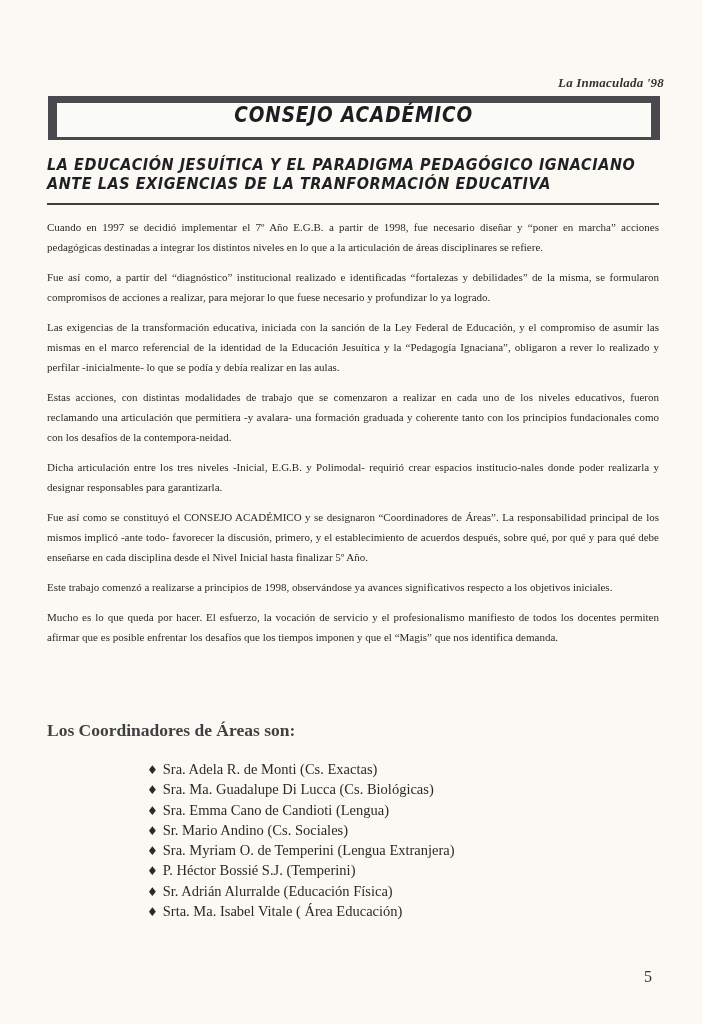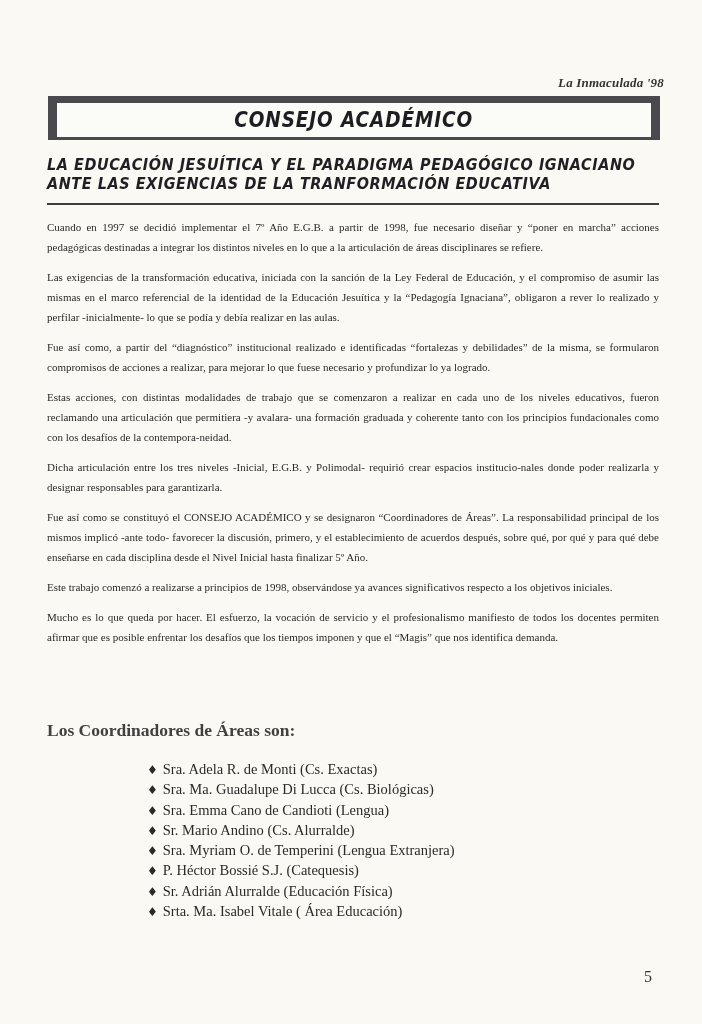--- a/index.html
+++ b/index.html
@@ -36,21 +36,21 @@
       background: #4a4a4e;
     }
     .title-inner {
       position: absolute;
       left: 9px;
       top: 7px;
       right: 9px;
       bottom: 3px;
       background: #fbfbf8;
       display: flex;
-      align-items: center;
+      align-items: flex-start;
       justify-content: center;
     }
     .title-inner span {
       font-family: "DejaVu Sans", "Liberation Sans", sans-serif;
       font-weight: bold;
       font-style: italic;
       font-size: 21px;
       letter-spacing: 1px;
       color: #1e1e22;
       transform: scaleX(0.88);
@@ -142,22 +142,22 @@
 </div>
 
 <div class="subtitle">
   <div>LA EDUCACIÓN JESUÍTICA Y EL PARADIGMA PEDAGÓGICO IGNACIANO</div>
   <div>ANTE LAS EXIGENCIAS DE LA TRANFORMACIÓN EDUCATIVA</div>
 </div>
 <div class="subtitle-rule"></div>
 
 <div class="body-text">
   <p>Cuando en 1997 se decidió implementar el 7º Año E.G.B. a partir de 1998, fue necesario diseñar y “poner en marcha” acciones pedagógicas destinadas a integrar los distintos niveles en lo que a la articulación de áreas disciplinares se refiere.</p>
+  <p>Fue así como, a partir del “diagnóstico” institucional realizado e identificadas “fortalezas y debilidades” de la misma, se formularon compromisos de acciones a realizar, para mejorar lo que fuese necesario y profundizar lo ya logrado.</p>
   <p>Las exigencias de la transformación educativa, iniciada con la sanción de la Ley Federal de Educación, y el compromiso de asumir las mismas en el marco referencial de la identidad de la Educación Jesuítica y la “Pedagogía Ignaciana”, obligaron a rever lo realizado y perfilar -inicialmente- lo que se podía y debía realizar en las aulas.</p>
-  <p>Fue así como, a partir del “diagnóstico” institucional realizado e identificadas “fortalezas y debilidades” de la misma, se formularon compromisos de acciones a realizar, para mejorar lo que fuese necesario y profundizar lo ya logrado.</p>
   <p>Estas acciones, con distintas modalidades de trabajo que se comenzaron a realizar en cada uno de los niveles educativos, fueron reclamando una articulación que permitiera -y avalara- una formación graduada y coherente tanto con los principios fundacionales como con los desafíos de la contempora-neidad.</p>
   <p>Dicha articulación entre los tres niveles -Inicial, E.G.B. y Polimodal- requirió crear espacios institucio-nales donde poder realizarla y designar responsables para garantizarla.</p>
   <p>Fue así como se constituyó el CONSEJO ACADÉMICO y se designaron “Coordinadores de Áreas”. La responsabilidad principal de los mismos implicó -ante todo- favorecer la discusión, primero, y el establecimiento de acuerdos después, sobre qué, por qué y para qué debe enseñarse en cada disciplina desde el Nivel Inicial hasta finalizar 5º Año.</p>
   <p>Este trabajo comenzó a realizarse a principios de 1998, observándose ya avances significativos respecto a los objetivos iniciales.</p>
   <p>Mucho es lo que queda por hacer. El esfuerzo, la vocación de servicio y el profesionalismo manifiesto de todos los docentes permiten afirmar que es posible enfrentar los desafíos que los tiempos imponen y que el “Magis” que nos identifica demanda.</p>
 </div>
 
 <div class="coord-heading">Los Coordinadores de Áreas son:</div>
 
 <ul class="coord-list">
@@ -168,29 +168,29 @@
   <li>
       <span class="bullet">♦</span>
       <span>Sra. Ma. Guadalupe Di Lucca (Cs. Biológicas)</span>
     </li>
   <li>
       <span class="bullet">♦</span>
       <span>Sra. Emma Cano de Candioti (Lengua)</span>
     </li>
   <li>
       <span class="bullet">♦</span>
-      <span>Sr. Mario Andino (Cs. Alurralde)</span>
+      <span>Sr. Mario Andino (Cs. Sociales)</span>
     </li>
   <li>
       <span class="bullet">♦</span>
       <span>Sra. Myriam O. de Temperini (Lengua Extranjera)</span>
     </li>
   <li>
       <span class="bullet">♦</span>
-      <span>P. Héctor Bossié S.J. (Catequesis)</span>
+      <span>P. Héctor Bossié S.J. (Temperini)</span>
     </li>
   <li>
       <span class="bullet">♦</span>
       <span>Sr. Adrián Alurralde (Educación Física)</span>
     </li>
   <li>
       <span class="bullet">♦</span>
       <span>Srta. Ma. Isabel Vitale ( Área Educación)</span>
     </li>
 </ul>

